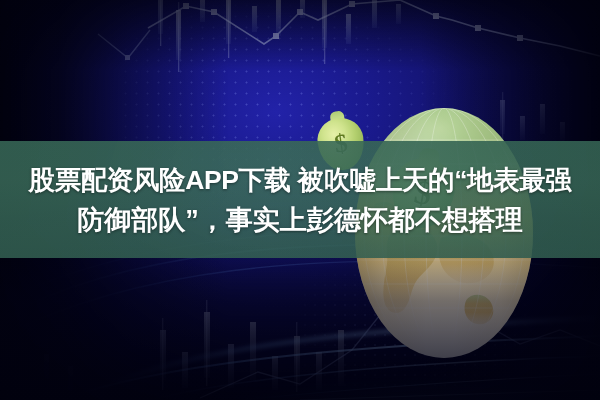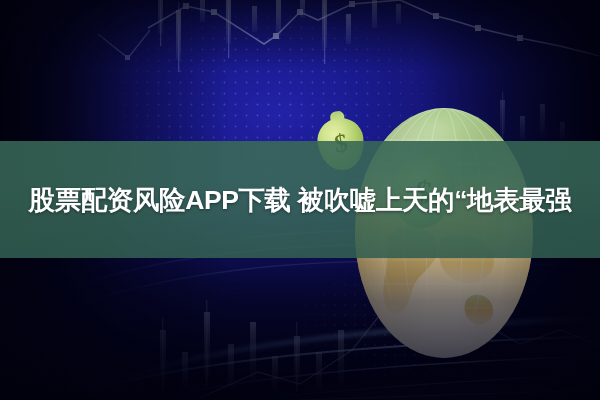--- a/index.html
+++ b/index.html
@@ -345,15 +345,16 @@
     <div class="bag-dollar" style="font-size:34px;">$</div>
   </div>
 
   <div class="bg-darkbottom"></div>
 
   <div class="band"></div>
   <div class="band-haze"></div>
 
   <div class="title">
     <div class="l1">股票配资风险APP下载 被吹嘘上天的“地表最强</div>
+    <div class="l2">防御部队”，事实上彭德怀都不想搭理</div>
   </div>
 
 </div>
 
 </body></html>

